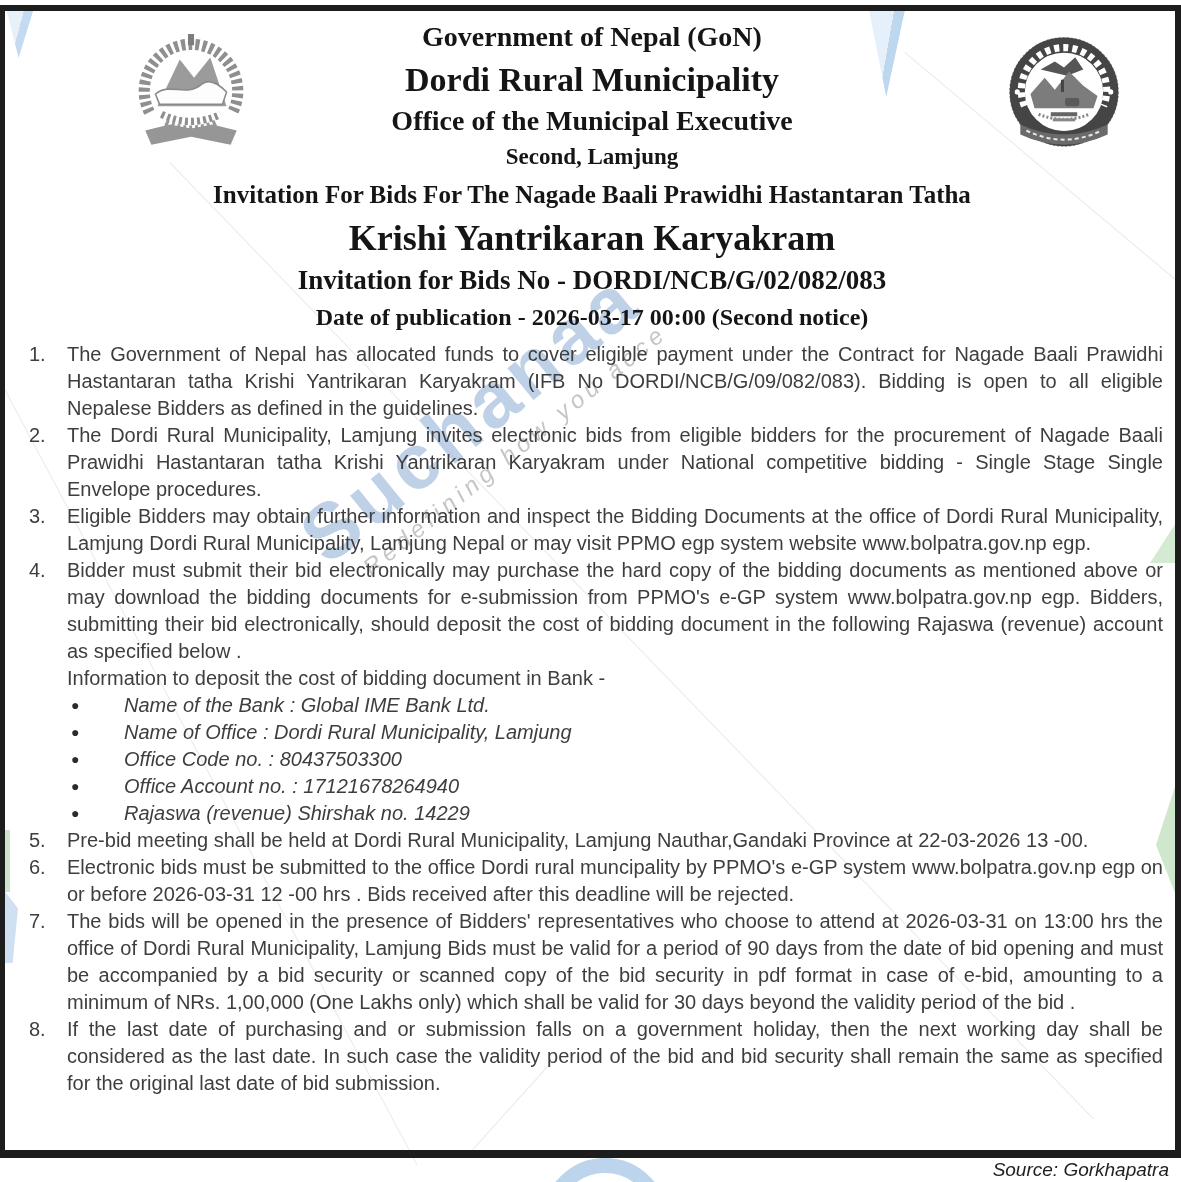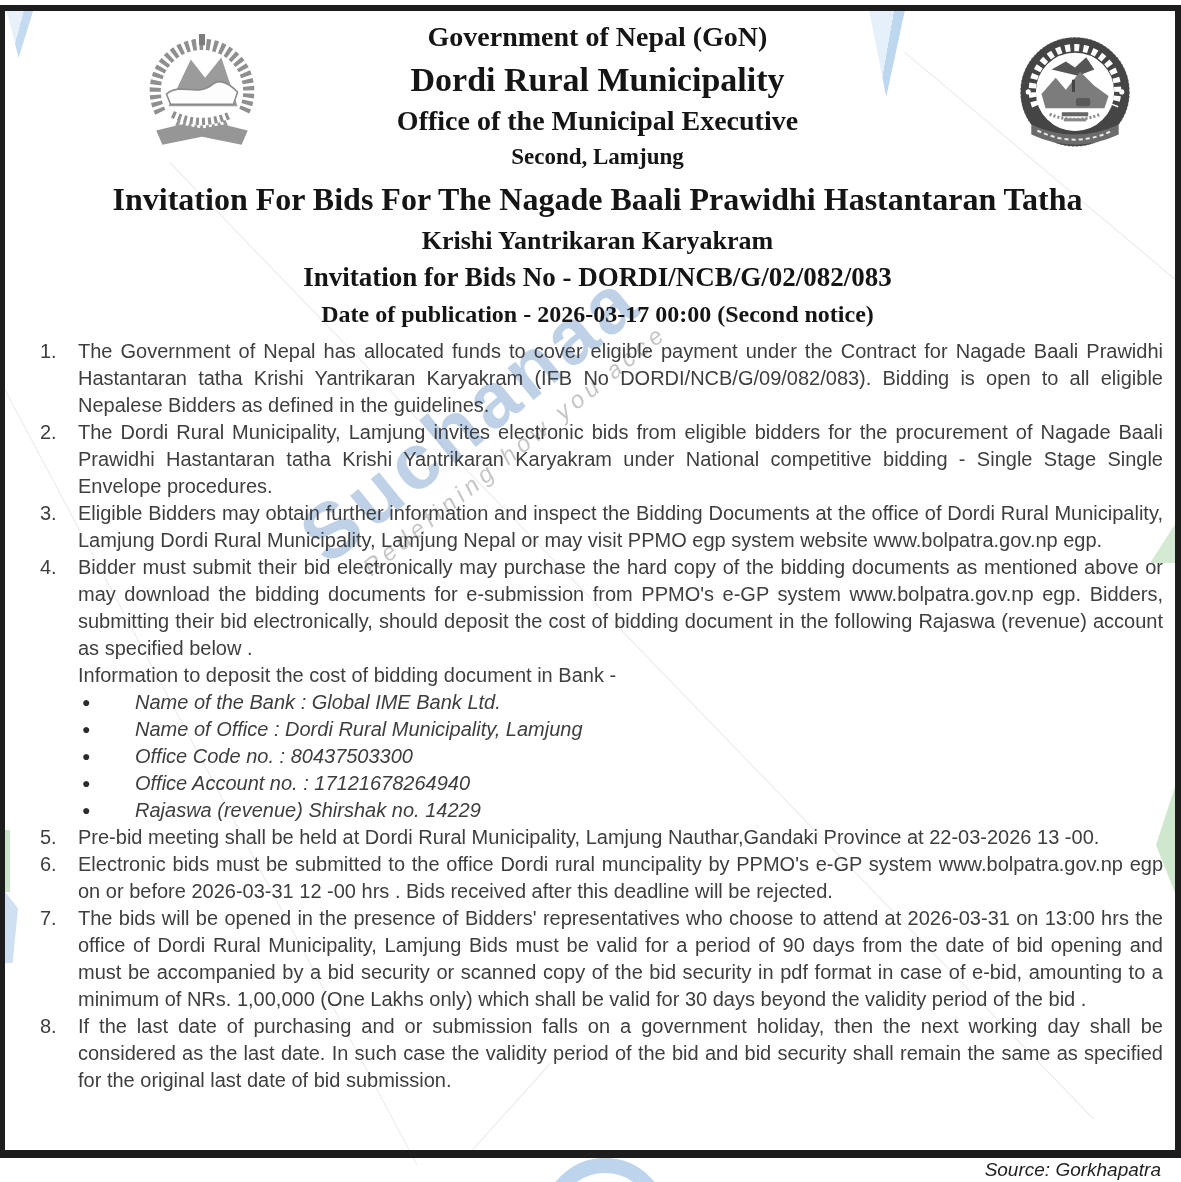--- a/index.html
+++ b/index.html
@@ -32,48 +32,48 @@
   .hl{position:absolute;height:1px;background:rgba(40,40,40,.10);transform-origin:0 0;}
   .hl1{left:170px;top:162px;width:1330px;transform:rotate(46deg);}
   .hl2{left:905px;top:52px;width:400px;transform:rotate(40deg);}
   .hl3{left:-5px;top:370px;width:900px;transform:rotate(62deg);}
   .hl4{left:470px;top:1152px;width:120px;transform:rotate(-48deg);}
 
   
   .frame{position:absolute;left:0;top:5px;width:1181px;height:1153px;box-sizing:border-box;
     border:5px solid #1d1d1d;border-top-width:6px;border-right-width:6px;border-bottom-width:8px;
     z-index:2;}
-  .content{position:relative;padding:6px 12px 0 27px;}
+  .content{position:relative;padding:6px 12px 0 16px;}
 
   
   .hdr{position:relative;text-align:center;font-family:"Liberation Serif",serif;
     font-weight:bold;color:#151515;}
   .emblem{position:absolute;}
   .emblem-left{left:114px;top:12px;width:112px;height:124px;}
   .emblem-right{left:985px;top:14px;width:116px;height:126px;}
   .h-gov{font-size:28px;margin:4px 0 0 0;}
   .h-muni{font-size:34px;margin:8px 0 0 0;}
   .h-office{font-size:28px;margin:6px 0 0 0;}
   .h-loc{font-size:23px;margin:7px 0 0 0;}
-  .h-title1{font-size:32px;margin:11px 0 0 0;}
-  .h-title2{font-size:26px;margin:8px 0 0 0;}
+  .h-title1{font-size:25px;margin:11px 0 0 0;}
+  .h-title2{font-size:36px;margin:8px 0 0 0;}
   .h-bidno{font-size:27px;margin:6px 0 0 0;}
   .h-pub{font-size:24px;margin:8px 0 10px 0;}
 
   
   .bodylist{color:#3e3e3e;font-size:20px;line-height:27px;}
   .li{display:flex;padding-left:8px;}
   .num{width:38px;flex:none;}
   .txt{flex:1;text-align:justify;margin:0;}
   .bullet{display:flex;padding-left:50px;}
   .dot{width:53px;flex:none;font-size:14px;line-height:27px;color:#2b2b2b;}
   .btxt{flex:1;margin:0;font-style:italic;}
 
   
-  .source{position:absolute;right:20px;top:1159px;z-index:3;font-style:italic;
+  .source{position:absolute;right:12px;top:1159px;z-index:3;font-style:italic;
     font-size:19px;color:#1f1f1f;}
 </style>
 </head>
 <body>
 
 <div class="page">
 
   <div class="deco">
     <div class="hl hl1"></div>
     <div class="hl hl2"></div>

